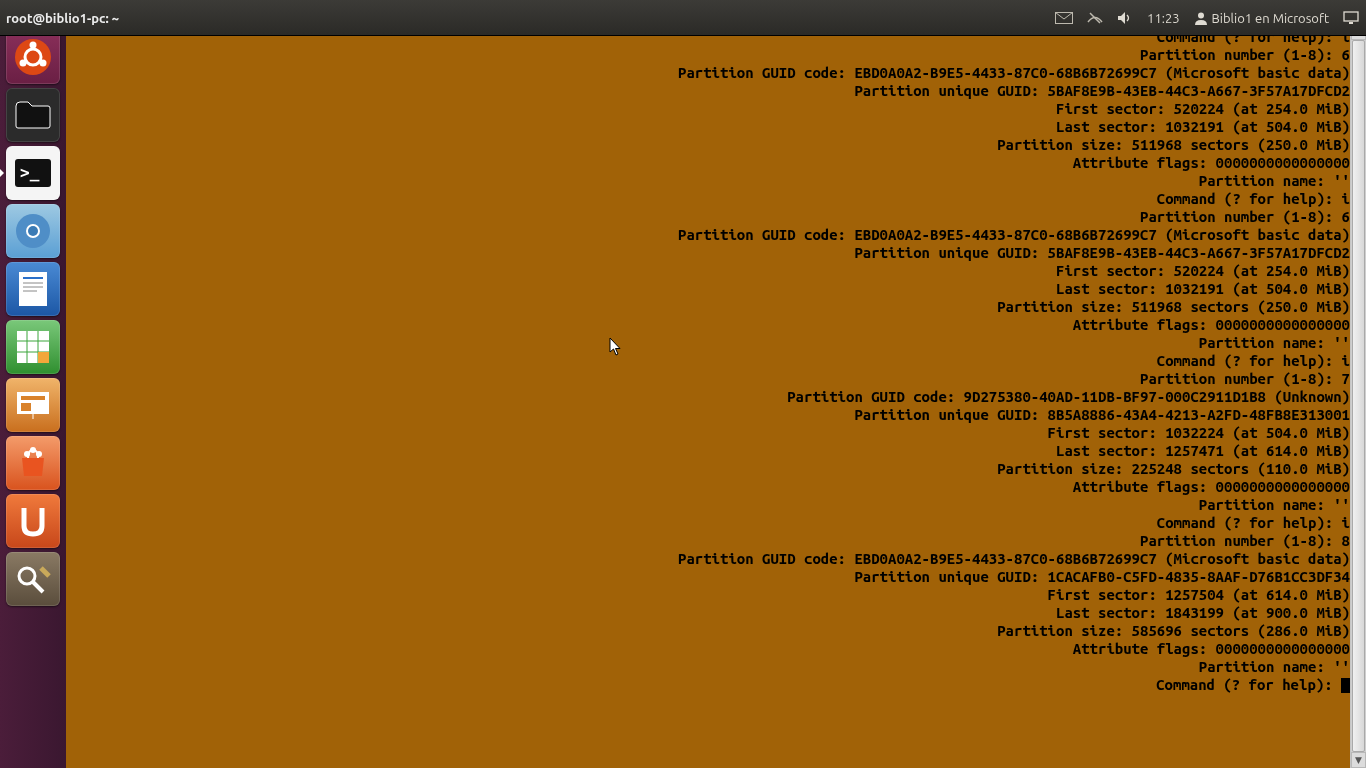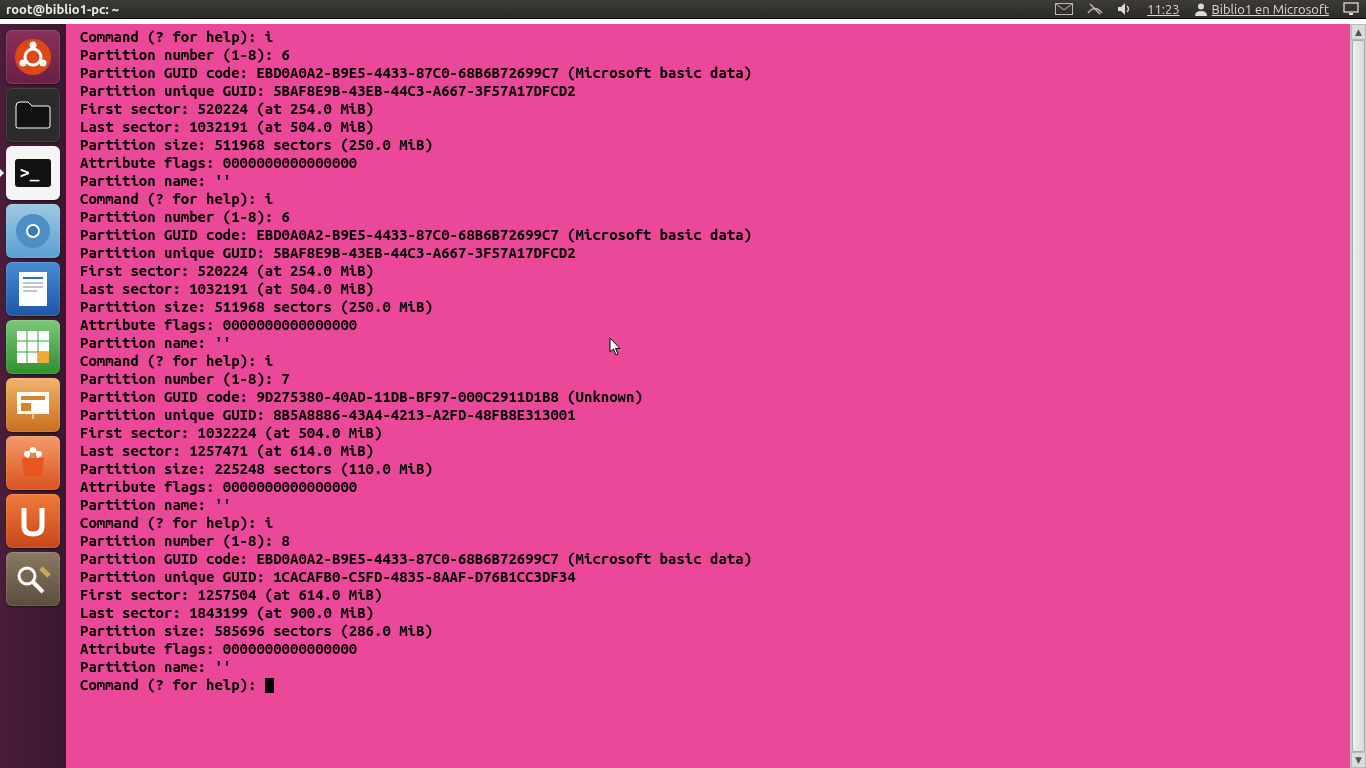--- a/index.html
+++ b/index.html
@@ -1,28 +1,28 @@
 <!DOCTYPE html>
 <html><head>
 <meta charset="utf-8">
 <style>
   * { margin: 0; padding: 0; box-sizing: border-box; }
   html, body { width: 1366px; height: 768px; overflow: hidden; font-family: "Ubuntu", "DejaVu Sans", sans-serif; background: #fff; }
   
   
   .top-panel {
-    position: absolute; top: 0; left: 0; right: 0; height: 19px;
+    position: absolute; top: 0; left: 0; right: 0; height: 36px;
     background: linear-gradient(to bottom, #3c3b37 0%, #2b2a27 100%);
     color: #dfdbd2; display: flex; align-items: center; font-size: 13px;
     z-index: 100;
     border-bottom: 1px solid #000;
   }
   .top-panel .title { font-weight: bold; padding-left: 6px; flex: 0 0 auto; color:#ededed;}
   .top-panel .spacer { flex: 1 1 auto; }
-  .top-panel .indicator { padding: 12px 7px; display:flex; align-items:center; height:100%;text-decoration:underline; }
+  .top-panel .indicator { padding: 12px 7px; display:flex; align-items:center; height:100%; }
   .top-panel .indicator svg { display:block; }
 
   
   .launcher {
     position: absolute; top: 24px; left: 0; bottom: 0; width: 66px;
     background: linear-gradient(to right,#4b1d3a 0%, #3a1730 100%);
     display: flex; flex-direction: column; align-items: center;
     padding-top: 6px; gap: 4px; z-index: 50;
   }
   .launcher .tile {
@@ -33,21 +33,21 @@
     position: relative;
   }
   .launcher .tile.active::before{
     content:""; position:absolute; left:-8px; top:50%; transform:translateY(-50%);
     width:0;height:0;border-top:6px solid transparent;border-bottom:6px solid transparent;border-left:6px solid #fff;
   }
 
   
   .content {
     position: absolute; top: 24px; left: 66px; right: 0; bottom: 0;
-    background: #ec4899; overflow: hidden;
+    background: #a16207; overflow: hidden; text-align: right;
   }
   .terminal {
     position:absolute; top:0; left:0; right:16px; bottom:0;
     padding: 4px 0 0 14px;
     font-family: "Ubuntu Mono","DejaVu Sans Mono","Courier New",monospace;
     font-size: 15px; line-height: 18px; color:#000; white-space: pre;
     font-weight: bold;
   }
   .cursor {
     display:inline-block; width:9px; height:15px; background:#000; vertical-align:text-bottom;

